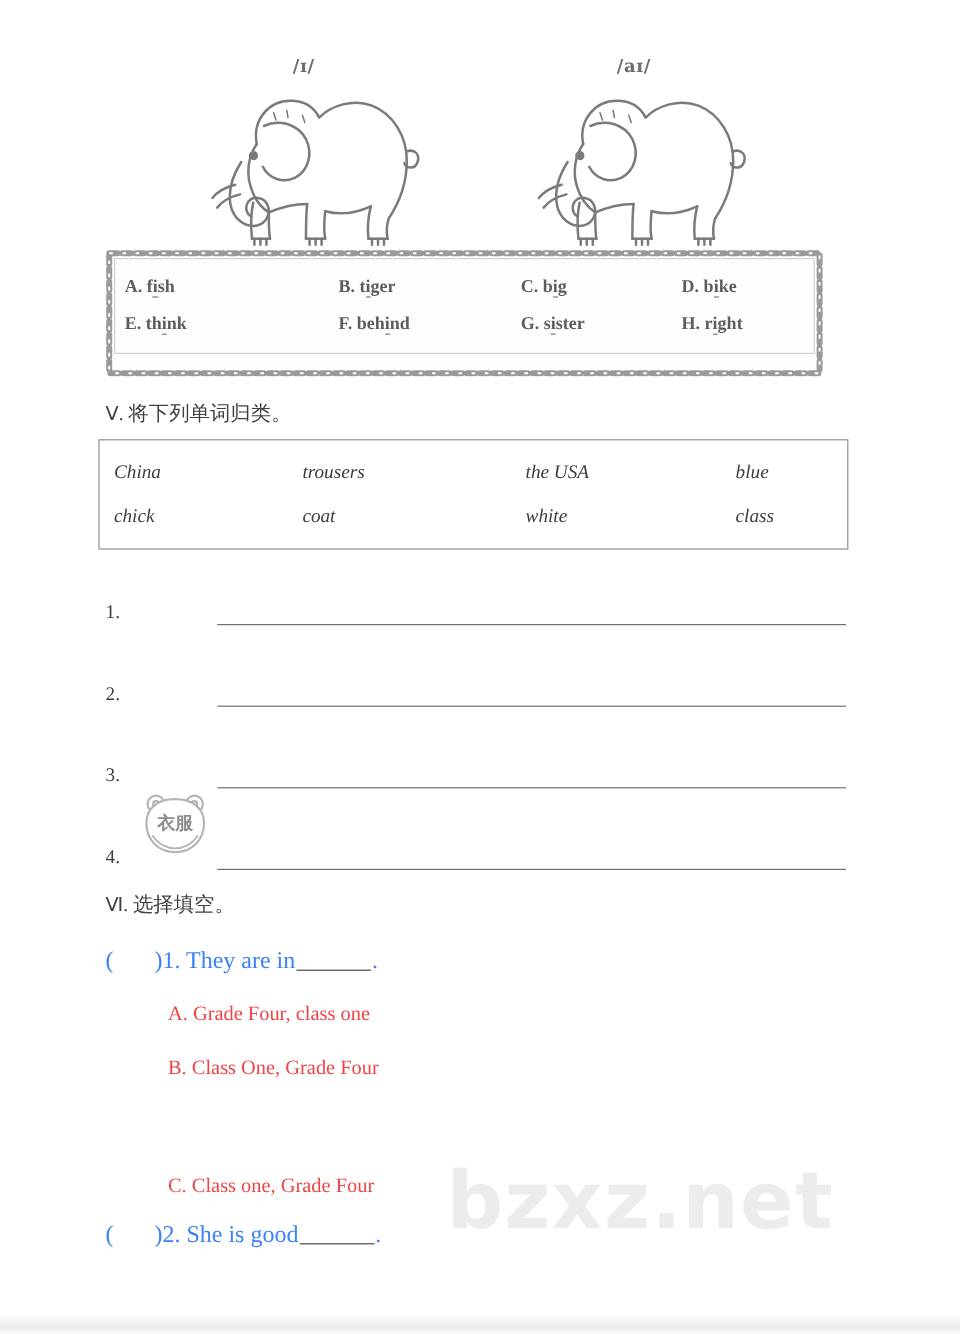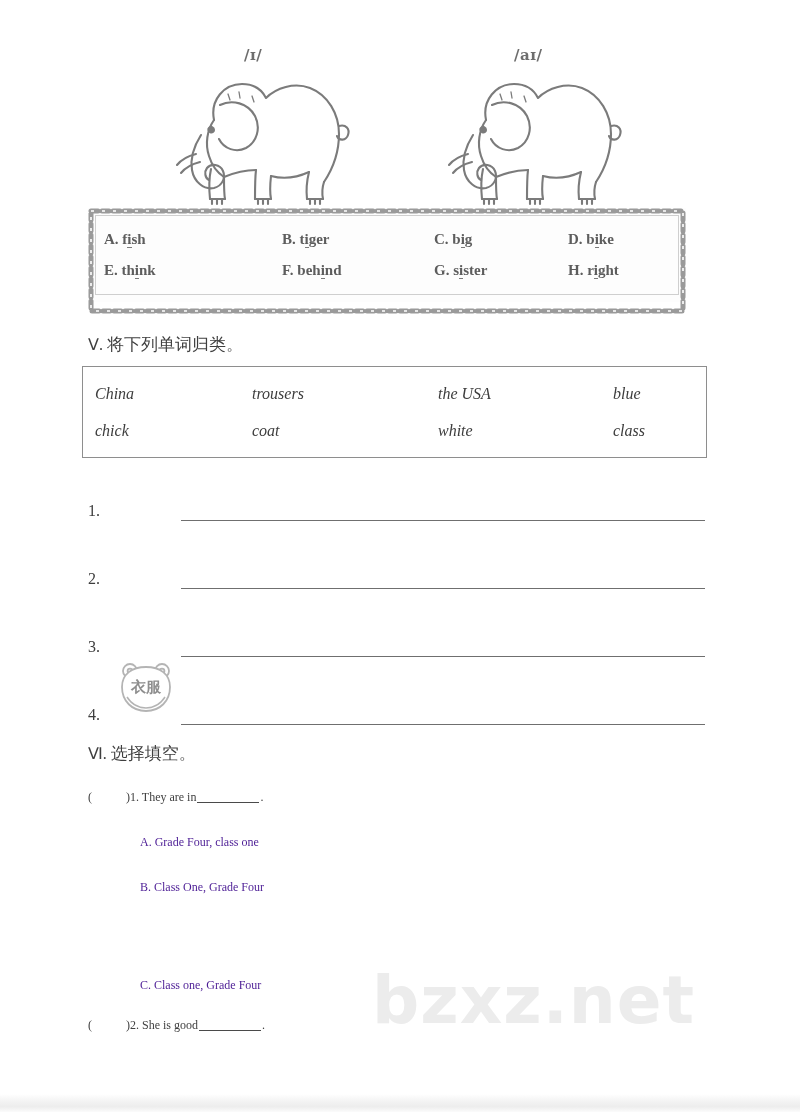--- a/index.html
+++ b/index.html
@@ -188,37 +188,37 @@
     left: 93px;
     right: 8px;
     bottom: 0;
     border-bottom: 1.4px solid #6f6f6f;
   }
 
   
   .mc-stem {
     position: absolute;
     left: 88px;
-    font-size: 12px;
-    color: #404040;
+    font-size: 20px;
+    color: #3b82f6;
     white-space: nowrap;
   }
   .mc-stem .paren-open { margin-right: 34px; }
   .mc-stem .blank {
     display: inline-block;
     width: 62px;
     border-bottom: 1.3px solid #4a4a4a;
     vertical-align: -2px;
     margin: 0 1px;
   }
   .mc-choice {
     position: absolute;
     left: 140px;
-    font-size: 12px;
-    color: #4c1d95;
+    font-size: 17px;
+    color: #ef4444;
     white-space: nowrap;
   }
 </style>
 </head>
 <body>
 
 <div class="page">
 
   <div class="phonetic-row">
     <span class="phonetic p1">/ɪ/</span>

